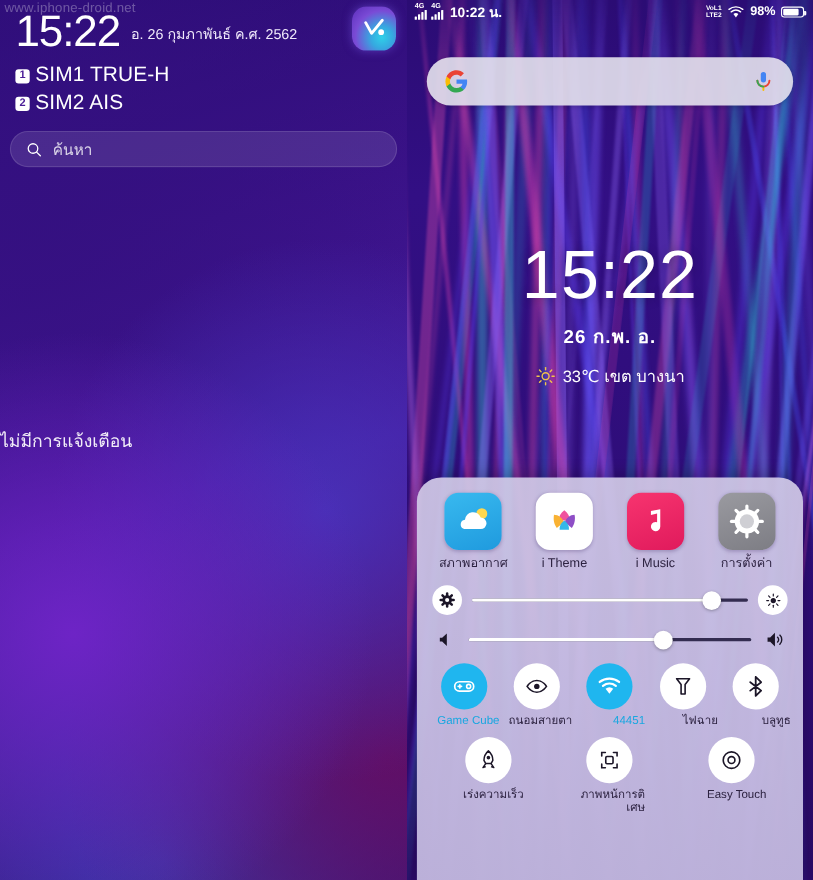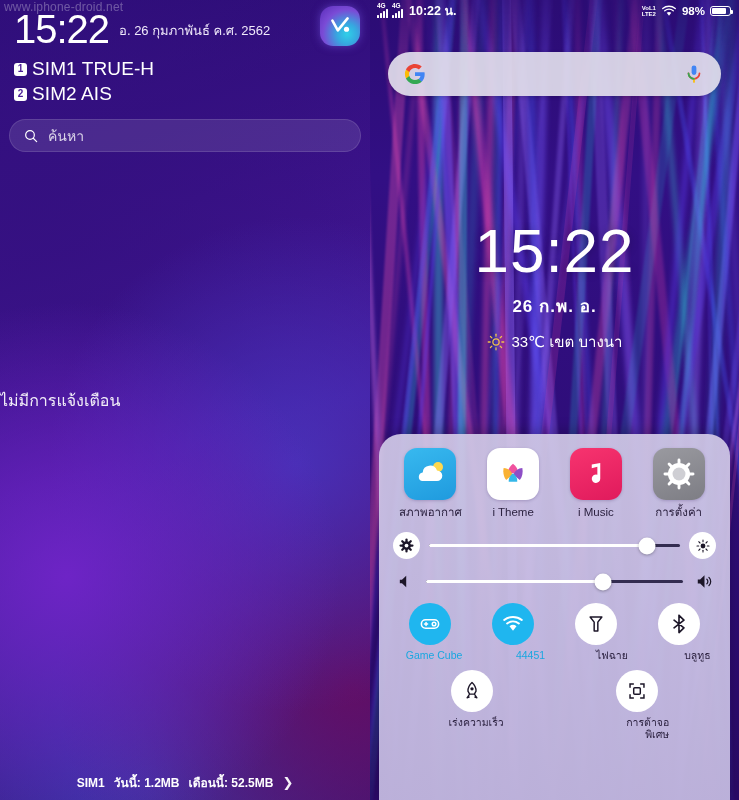--- a/index.html
+++ b/index.html
@@ -216,26 +216,20 @@
     <div class="l-search">
       <svg viewBox="0 0 24 24">
         <circle cx="10.5" cy="10.5" r="6.5" fill="none" stroke="#ffffff" stroke-width="1.8"></circle>
         <line x1="15.4" y1="15.4" x2="20.5" y2="20.5" stroke="#ffffff" stroke-width="1.8" stroke-linecap="round"></line>
       </svg>
       <span class="l-search-ph">ค้นหา</span>
     </div>
 
     <div class="no-notif">ไม่มีการแจ้งเตือน</div>
 
-    <div class="l-footer">
-      <span>SIM1</span>
-      <span>วันนี้: 1.2MB</span>
-      <span>เดือนนี้: 52.5MB</span>
-      <span class="chev">❯</span>
-    </div>
   </div>
 
   <div class="right">
 
     <div class="wallpaper">
       <div class="wp-base"></div>
       <div class="wp-streaks" id="streaks">
           <i class="streak" style="left: 96.4846%; width: 5.16283px; background: linear-gradient(rgba(255, 255, 255, 0) 0%, rgba(70, 80, 240, 0.55) 18%, rgba(70, 80, 240, 0.55) 72%, rgba(255, 255, 255, 0) 100%); transform: skewX(7.42794deg) rotate(-1.81804deg); filter: blur(1.08634px); opacity: 0.63;"></i>
           <i class="streak" style="left: 63.0428%; width: 4.76827px; background: linear-gradient(rgba(255, 255, 255, 0) 0%, rgba(60, 220, 220, 0.42) 18%, rgba(60, 220, 220, 0.42) 72%, rgba(255, 255, 255, 0) 100%); transform: skewX(-2.0997deg) rotate(0.0951767deg); filter: blur(2.21403px); opacity: 0.52;"></i>
           <i class="streak" style="left: 93.6054%; width: 2.93749px; background: linear-gradient(rgba(255, 255, 255, 0) 0%, rgba(70, 80, 240, 0.55) 18%, rgba(70, 80, 240, 0.55) 72%, rgba(255, 255, 255, 0) 100%); transform: skewX(-0.133677deg) rotate(-2.36674deg); filter: blur(1.2733px); opacity: 0.69;"></i>
@@ -505,20 +499,29 @@
               <svg viewBox="0 0 24 24">
                 <rect x="2.6" y="7.4" width="18.8" height="9.2" rx="4.6" fill="none" stroke="#fff" stroke-width="1.7"></rect>
                 <line x1="6" y1="12" x2="9.4" y2="12" stroke="#fff" stroke-width="1.6" stroke-linecap="round"></line>
                 <line x1="7.7" y1="10.3" x2="7.7" y2="13.7" stroke="#fff" stroke-width="1.6" stroke-linecap="round"></line>
                 <circle cx="16.4" cy="12" r="2" fill="none" stroke="#fff" stroke-width="1.6"></circle>
               </svg>
             </div>
             <div class="cc-tog-label on">Game Cube</div>
           </div>
 
+          <div class="cc-tog">
+            <div class="cc-tog-btn">
+              <svg viewBox="0 0 24 24">
+                <path d="M2.4 12s3.8-5.8 9.6-5.8S21.6 12 21.6 12s-3.8 5.8-9.6 5.8S2.4 12 2.4 12z" fill="none" stroke="#1c1628" stroke-width="1.6"></path>
+                <circle cx="12" cy="12" r="2.7" fill="#1c1628"></circle>
+              </svg>
+            </div>
+            <div class="cc-tog-label">ถนอมสายตา</div>
+          </div>
 
           <div class="cc-tog">
             <div class="cc-tog-btn on">
               <svg viewBox="0 0 24 22">
                 <path d="M12 18.4 L8.2 13.4 A5.9 5.9 0 0 1 15.8 13.4 Z" fill="#fff"></path>
                 <path d="M5.6 10.4 A10.6 10.6 0 0 1 18.4 10.4" fill="none" stroke="#fff" stroke-width="2.2" stroke-linecap="round"></path>
                 <path d="M2.4 6.6 A15.4 15.4 0 0 1 21.6 6.6" fill="none" stroke="#fff" stroke-width="2.2" stroke-linecap="round"></path>
               </svg>
             </div>
             <div class="cc-tog-label on">44451</div>
@@ -564,21 +567,30 @@
               <svg viewBox="0 0 24 24">
                 <g stroke="#1c1628" stroke-width="1.6" stroke-linecap="round" fill="none">
                   <path d="M4.4 8V4.4H8"></path>
                     <path d="M16 4.4h3.6V8"></path>
                   <path d="M19.6 16v3.6H16"></path>
                     <path d="M8 19.6H4.4V16"></path>
                   <rect x="8.4" y="8.4" width="7.2" height="7.2" rx="1.2"></rect>
                 </g>
               </svg>
             </div>
-            <div class="cc-tog-label">การต้าจอพิเศษ</div>
-          </div>
-
+            <div class="cc-tog-label">ภาพหน้การติเศษ</div>
+          </div>
+
+          <div class="cc-tog">
+            <div class="cc-tog-btn">
+              <svg viewBox="0 0 24 24">
+                <circle cx="12" cy="12" r="8.2" fill="none" stroke="#1c1628" stroke-width="1.6"></circle>
+                <circle cx="12" cy="12" r="3.4" fill="none" stroke="#1c1628" stroke-width="1.6"></circle>
+              </svg>
+            </div>
+            <div class="cc-tog-label">Easy Touch</div>
+          </div>
 
         </div>
       </div>
     </div>
   </div>
 </div>
 
 </body></html>

